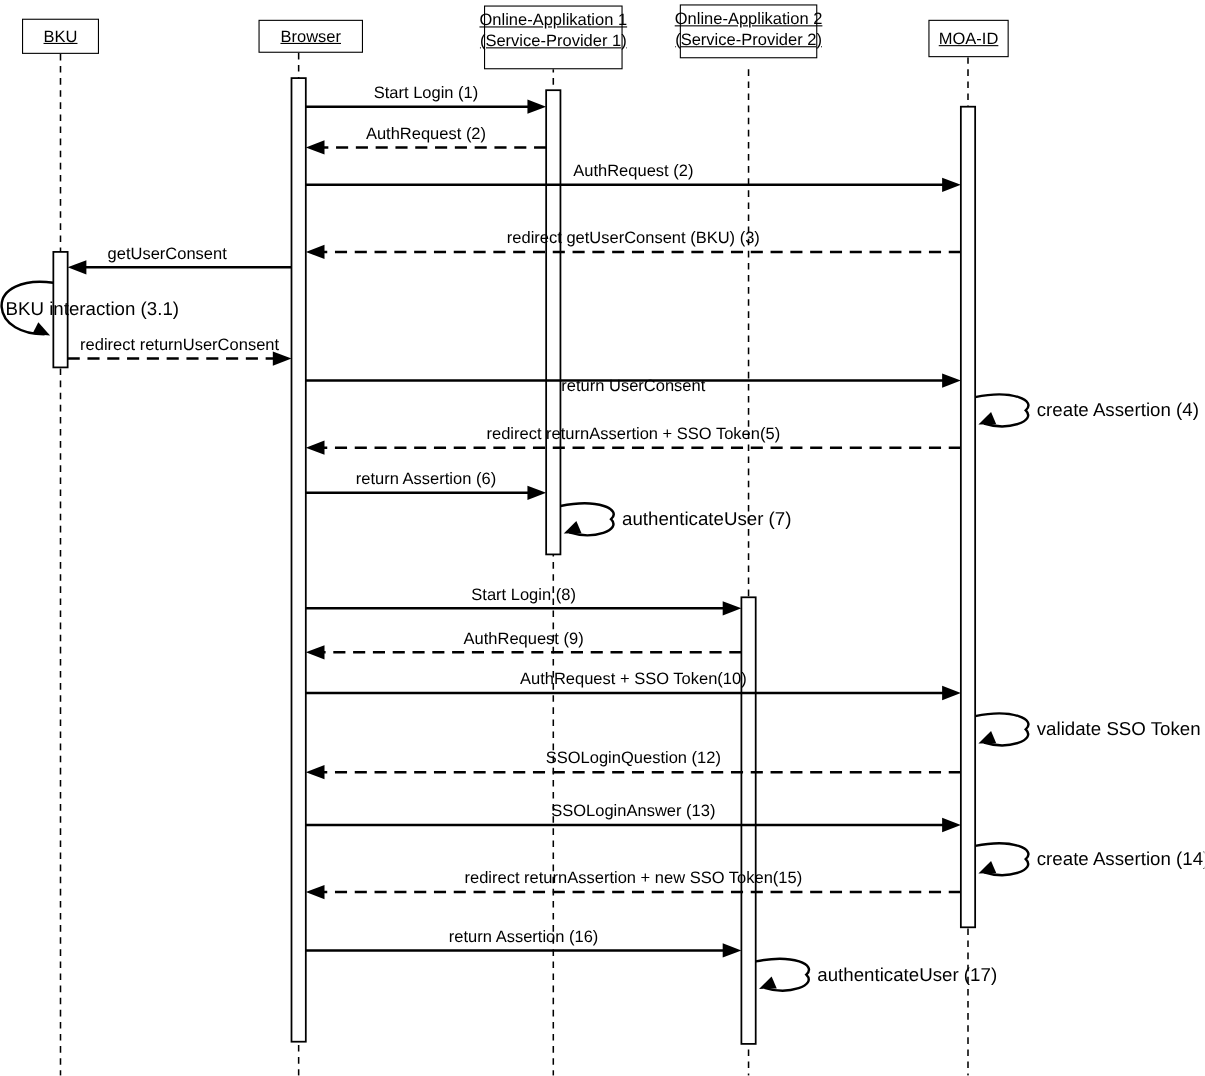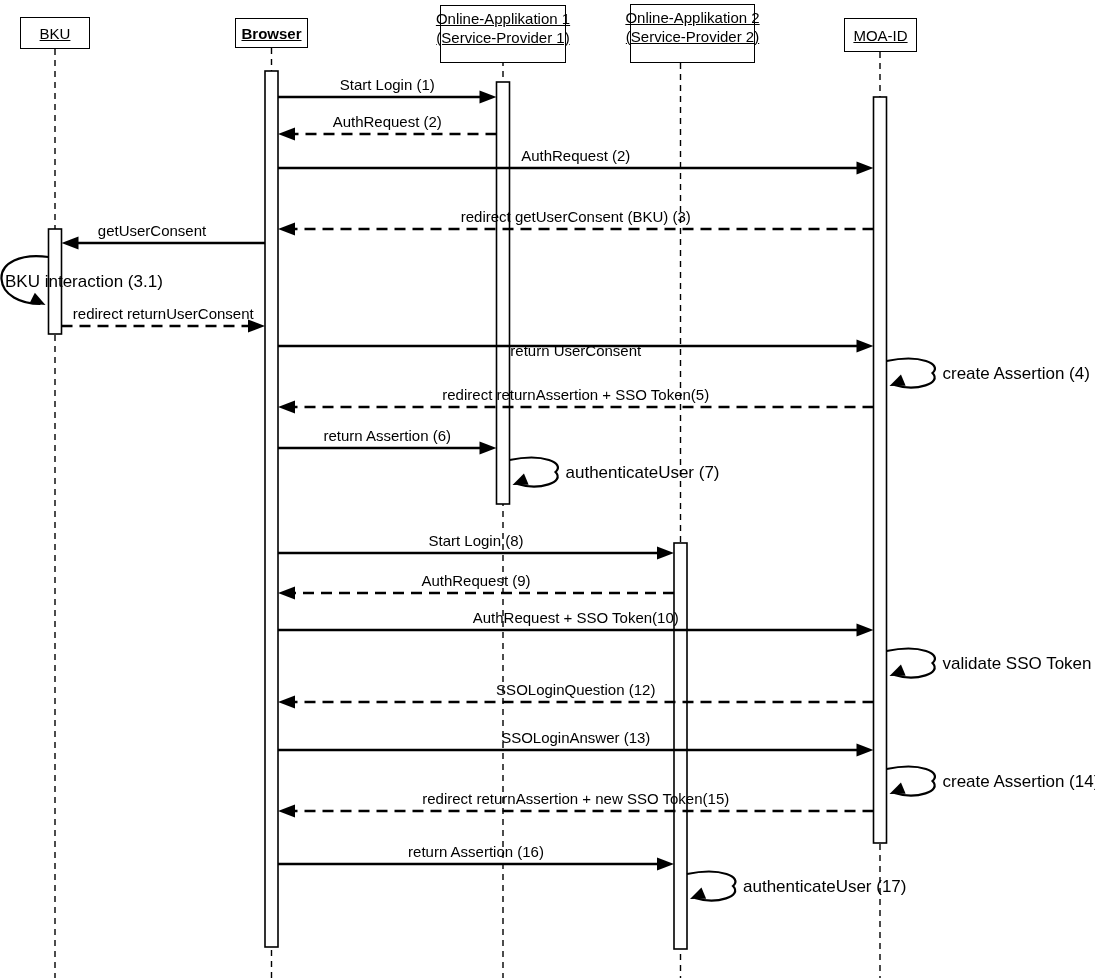--- a/index.html
+++ b/index.html
@@ -103,28 +103,28 @@
       <div class="msg-label" style="left: 476px; top: 860px;">return Assertion (16)</div>
       <div class="self-label" style="left: 5px; top: 281px;">BKU interaction (3.1)</div>
       <div class="self-label" style="left: 942.5px; top: 373px;">create Assertion (4)</div>
       <div class="self-label" style="left: 565.5px; top: 472px;">authenticateUser (7)</div>
       <div class="self-label" style="left: 942.5px; top: 663px;">validate SSO Token (11)</div>
       <div class="self-label" style="left: 942.5px; top: 781px;">create Assertion (14)</div>
       <div class="self-label" style="left: 743px; top: 886px;">authenticateUser (17)</div>
       <div class="pbox" style="left: 20px; top: 17px; width: 70px; height: 32px;">
         <span>BKU</span>
       </div>
-      <div class="pbox" style="left: 235px; top: 18px; width: 73px; height: 30px; font-weight: bold;">
+      <div class="pbox" style="left: 235px; top: 18px; width: 95px; height: 30px;">
         <span>Browser</span>
       </div>
       <div class="pbox toptext" style="left: 440px; top: 5px; width: 126px; height: 58px;">
         <span>Online-Applikation 1</span>
         <span>(Service-Provider 1)</span>
       </div>
-      <div class="pbox toptext" style="left: 618px; top: 4px; width: 125px; height: 59px; margin-left: 12px;">
+      <div class="pbox toptext" style="left: 618px; top: 4px; width: 125px; height: 49px;">
         <span>Online-Applikation 2</span>
         <span>(Service-Provider 2)</span>
       </div>
       <div class="pbox" style="left: 844px; top: 18px; width: 73px; height: 34px; text-align: center;">
         <span>MOA-ID</span>
       </div>
     </div>
 </div>
 
 </body></html>

